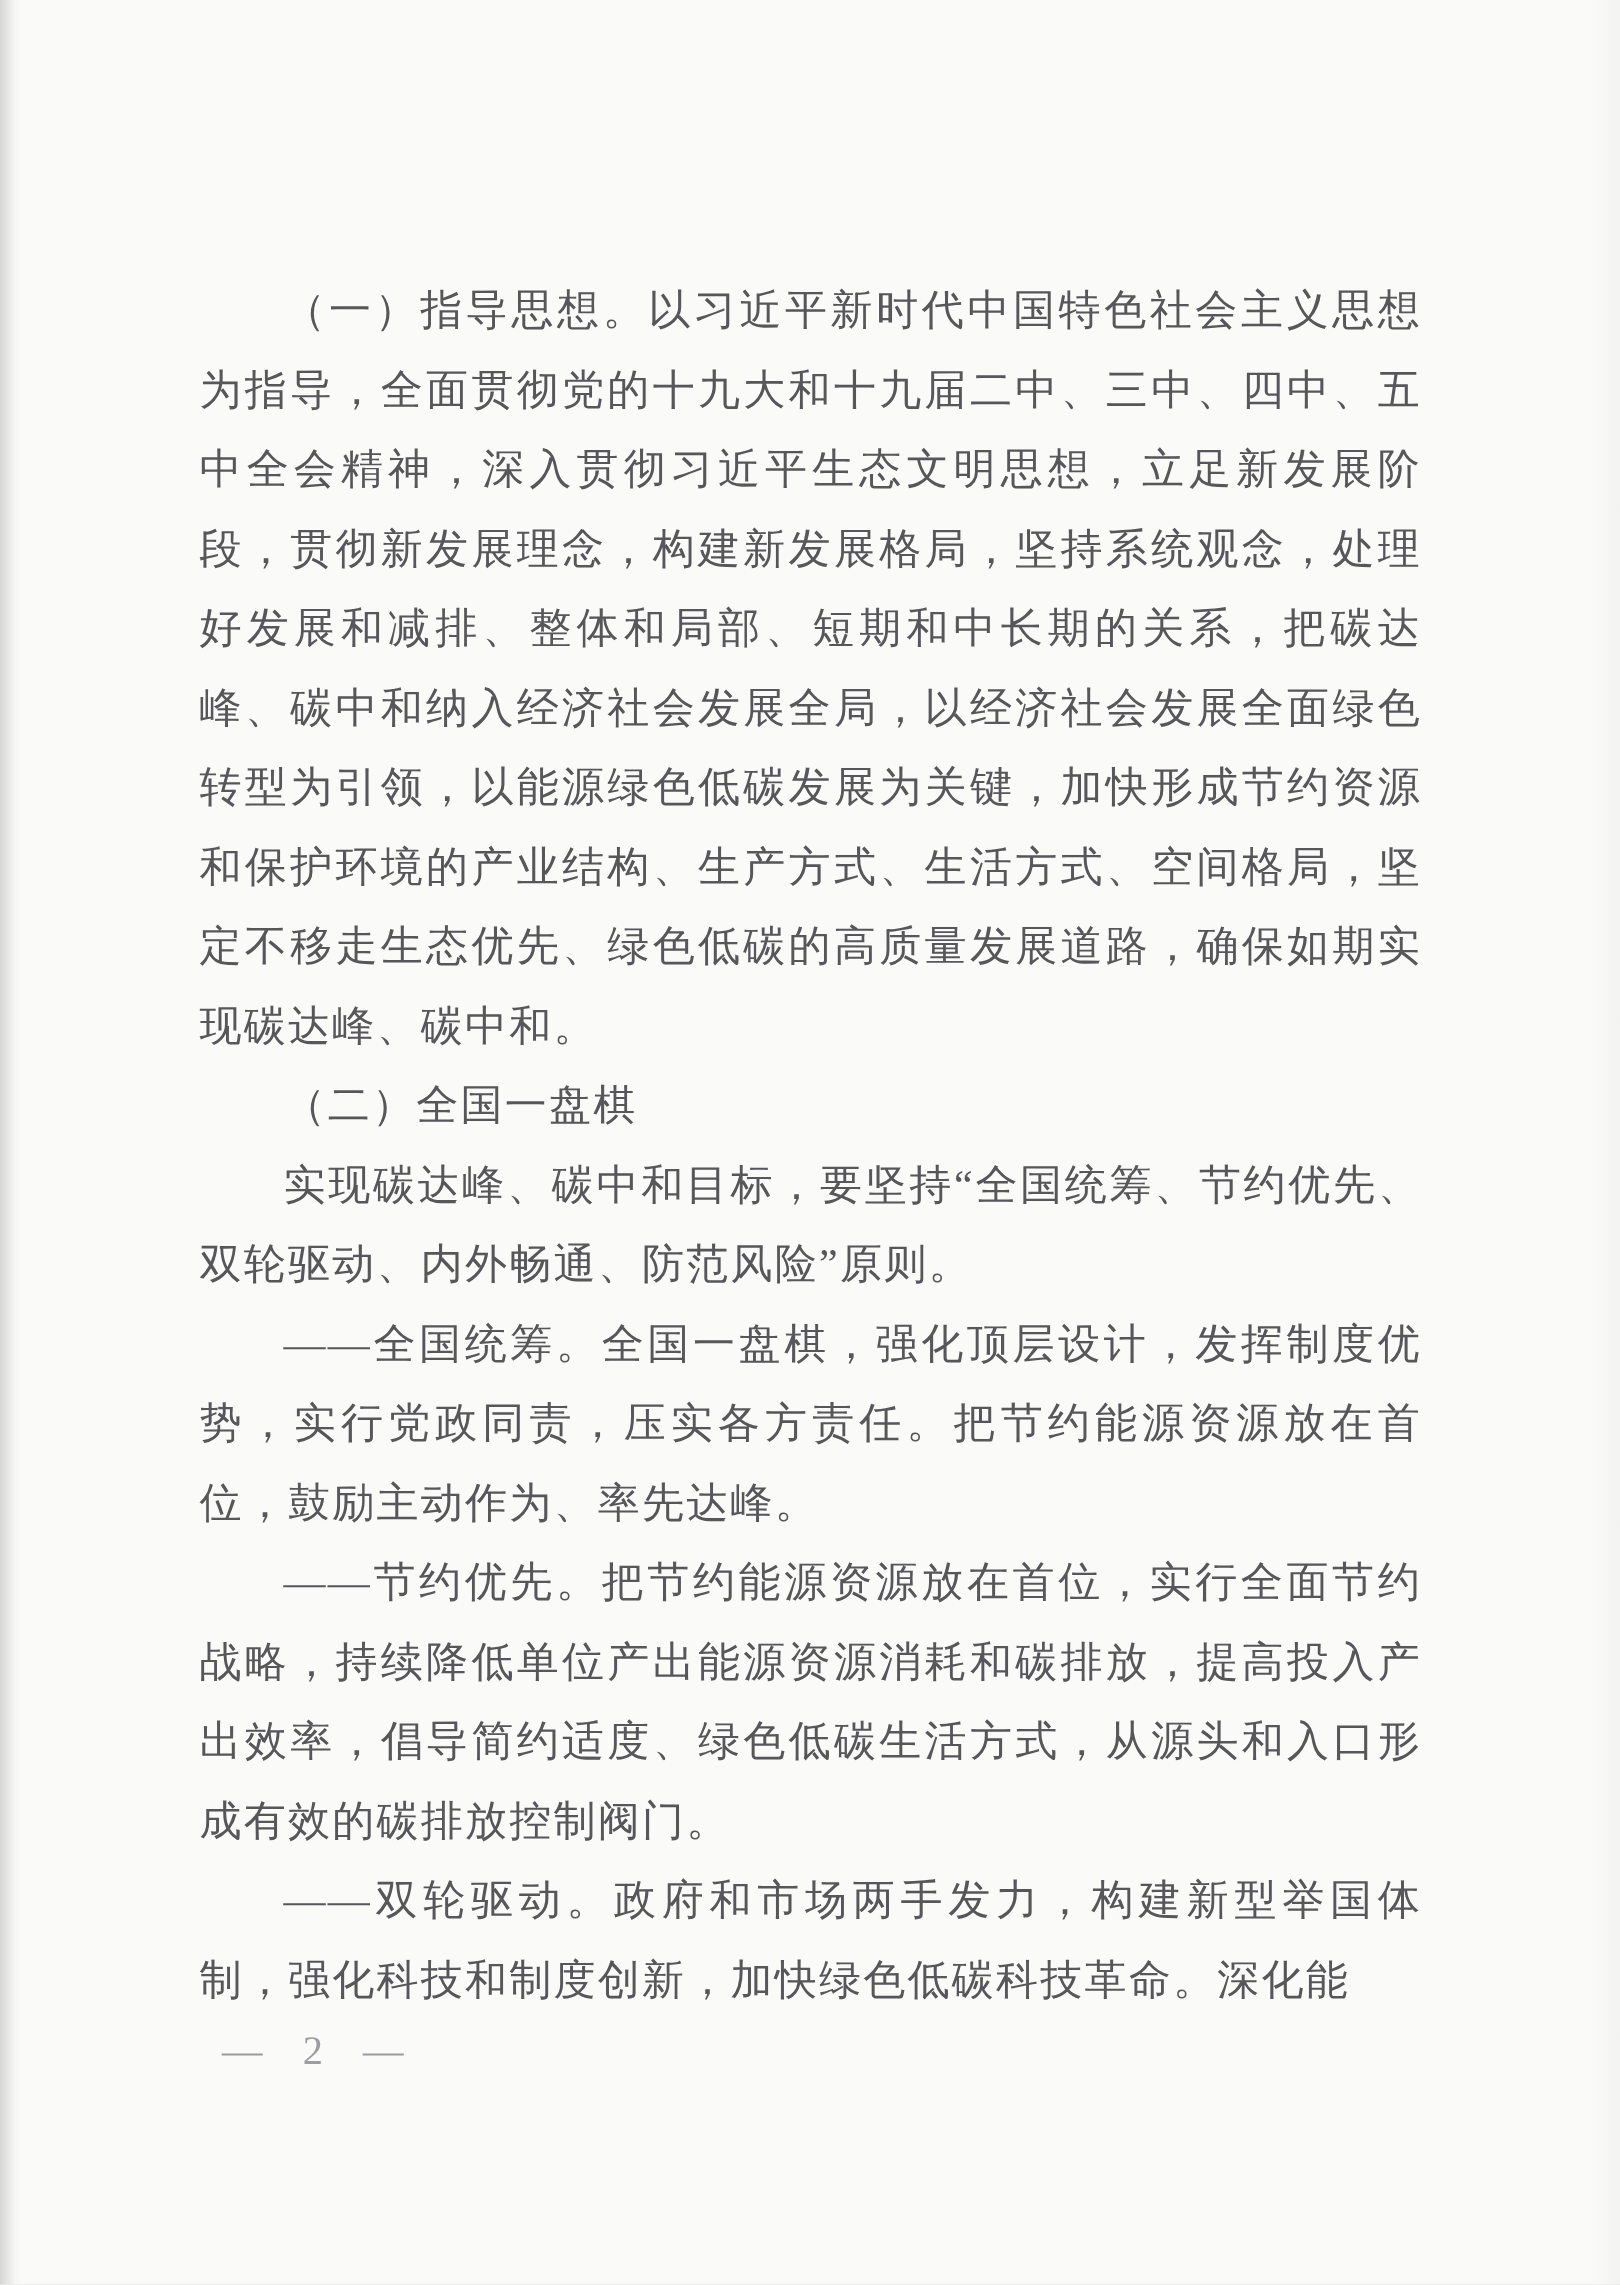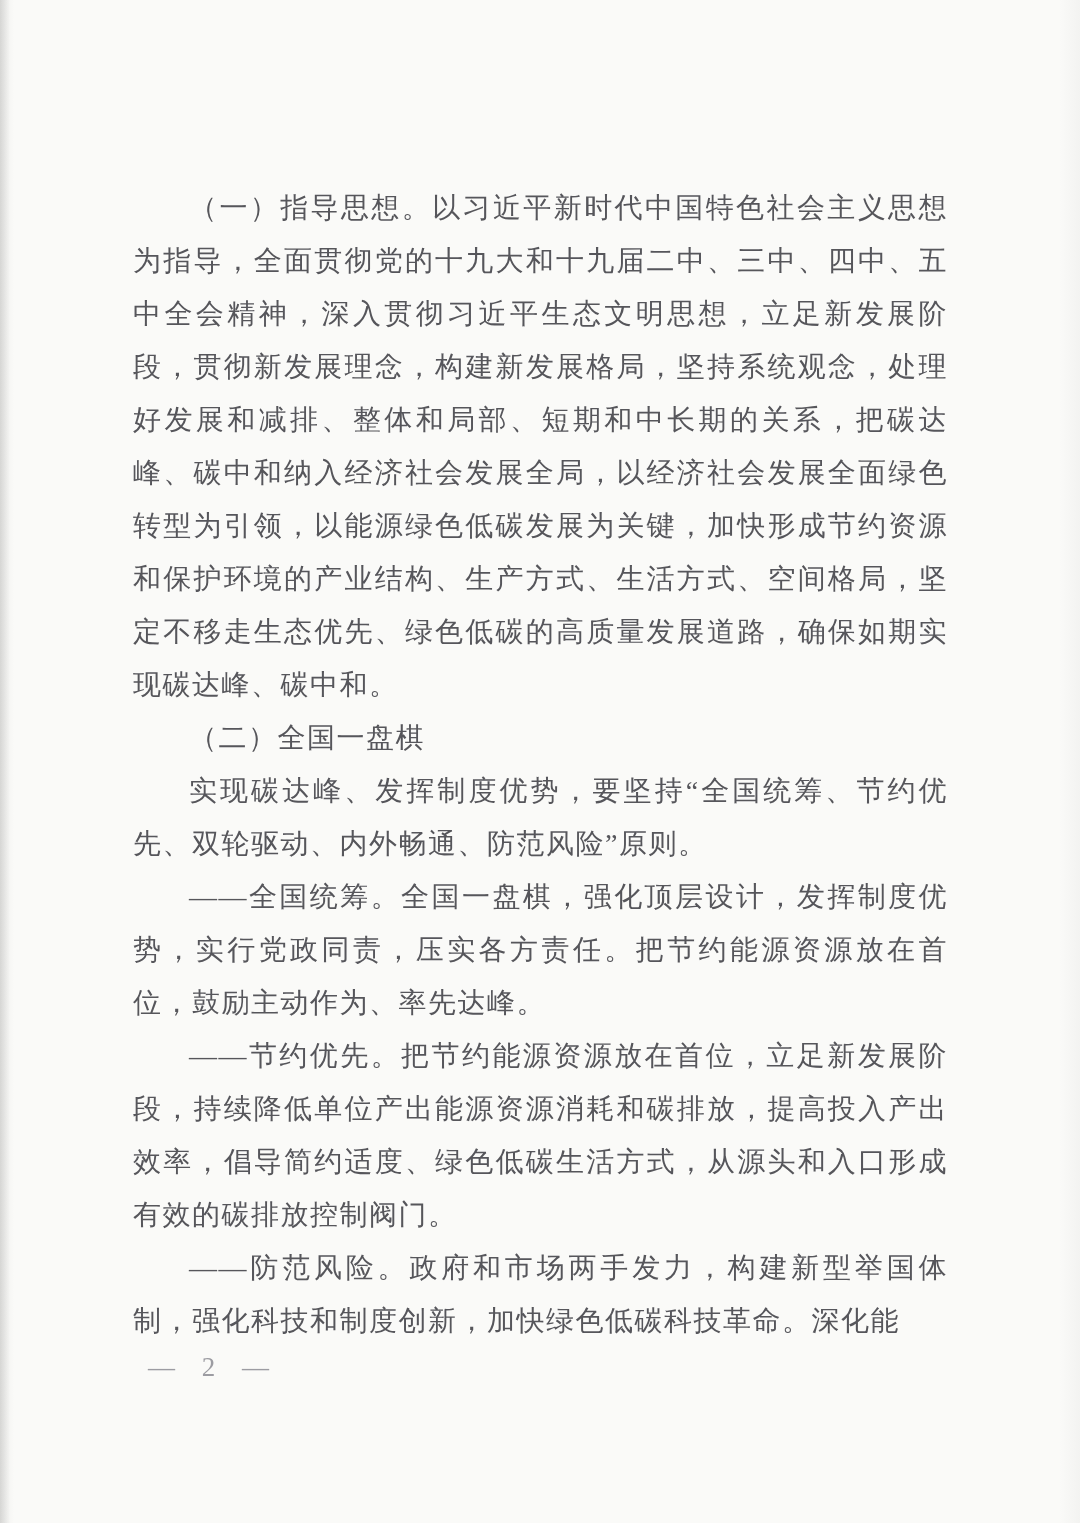--- a/index.html
+++ b/index.html
@@ -52,21 +52,21 @@
   }
 </style>
 </head>
 <body>
 
 <div class="scan-page">
 
   <div class="doc-body">
     <p>（一）指导思想。以习近平新时代中国特色社会主义思想为指导，全面贯彻党的十九大和十九届二中、三中、四中、五中全会精神，深入贯彻习近平生态文明思想，立足新发展阶段，贯彻新发展理念，构建新发展格局，坚持系统观念，处理好发展和减排、整体和局部、短期和中长期的关系，把碳达峰、碳中和纳入经济社会发展全局，以经济社会发展全面绿色转型为引领，以能源绿色低碳发展为关键，加快形成节约资源和保护环境的产业结构、生产方式、生活方式、空间格局，坚定不移走生态优先、绿色低碳的高质量发展道路，确保如期实现碳达峰、碳中和。</p>
     <p>（二）全国一盘棋</p>
-    <p>实现碳达峰、发挥制度优势，要坚持“全国统筹、节约优先、双轮驱动、内外畅通、防范风险”原则。</p>
+    <p>实现碳达峰、碳中和目标，要坚持“全国统筹、节约优先、双轮驱动、内外畅通、防范风险”原则。</p>
     <p>——全国统筹。全国一盘棋，强化顶层设计，发挥制度优势，实行党政同责，压实各方责任。把节约能源资源放在首位，鼓励主动作为、率先达峰。</p>
-    <p>——节约优先。把节约能源资源放在首位，立足新发展阶段，持续降低单位产出能源资源消耗和碳排放，提高投入产出效率，倡导简约适度、绿色低碳生活方式，从源头和入口形成有效的碳排放控制阀门。</p>
-    <p>——防范风险。政府和市场两手发力，构建新型举国体制，强化科技和制度创新，加快绿色低碳科技革命。深化能</p>
+    <p>——节约优先。把节约能源资源放在首位，实行全面节约战略，持续降低单位产出能源资源消耗和碳排放，提高投入产出效率，倡导简约适度、绿色低碳生活方式，从源头和入口形成有效的碳排放控制阀门。</p>
+    <p>——双轮驱动。政府和市场两手发力，构建新型举国体制，强化科技和制度创新，加快绿色低碳科技革命。深化能</p>
   </div>
 
   <div class="page-footer">— 2 —</div>
 
 </div>
 
 </body></html>

